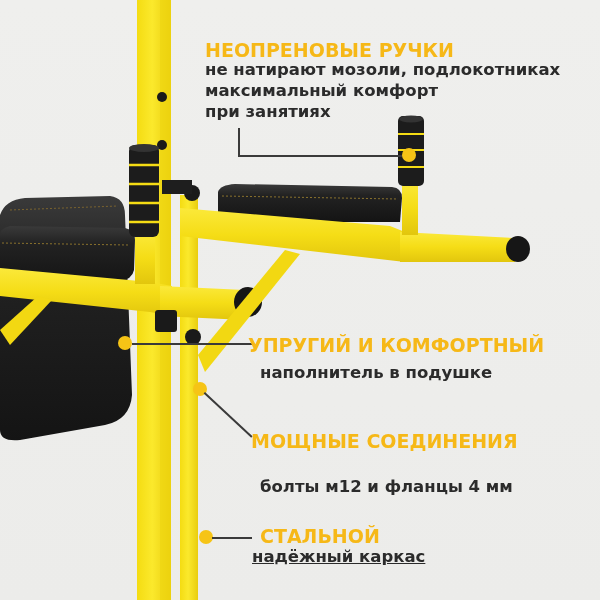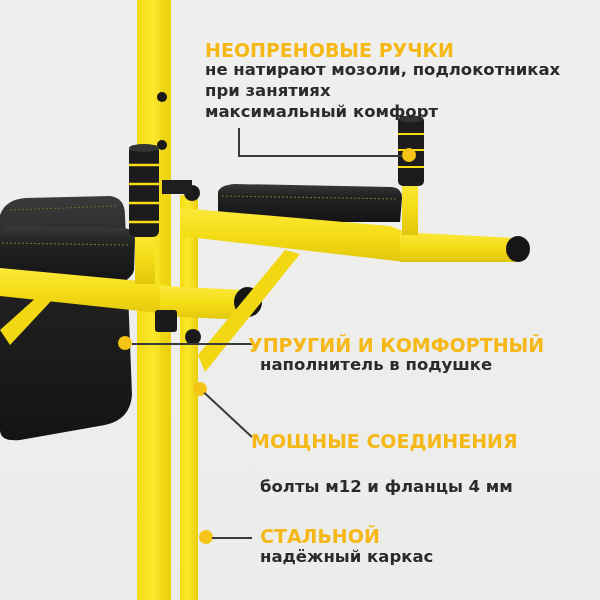--- a/index.html
+++ b/index.html
@@ -102,41 +102,41 @@
   <div class="dot" style="left:193px;top:382px;"></div>
   <div class="leader" style="left:205px;top:392px;width:65px;height:1.5px;transform-origin:0 0;transform:rotate(43deg);"></div>
 
   <div class="dot" style="left:199px;top:530px;"></div>
   <div class="leader" style="left:212px;top:537px;width:40px;height:1.5px;"></div>
 
   <div>
     <div class="title" style="left:205px;top:41px;">НЕОПРЕНОВЫЕ РУЧКИ</div>
     <div class="body" style="left:205px;top:59px;">
       <span>не натирают мозоли, подлокотниках</span>
+      <span>максимальный комфорт</span>
       <span>при занятиях</span>
-      <span>максимальный комфорт</span>
     </div>
   </div>
 
   <div>
     <div class="title" style="left:248px;top:336px;">УПРУГИЙ И КОМФОРТНЫЙ</div>
-    <div class="body" style="left:260px;top:354px;">
+    <div class="body" style="left:260px;top:362px;">
       <span>наполнитель в подушке</span>
     </div>
   </div>
 
   <div>
     <div class="title" style="left:251px;top:432px;line-height:19px;">
       <span style="display:block">МОЩНЫЕ СОЕДИНЕНИЯ</span>
     </div>
     <div class="body" style="left:260px;top:476px;">
       <span>болты м12 и фланцы 4 мм</span>
     </div>
   </div>
 
   <div>
     <div class="title" style="left:260px;top:527px;">СТАЛЬНОЙ</div>
-    <div class="body" style="left:260px;top:546px;">
+    <div class="body" style="left:252px;top:546px;text-decoration:underline;">
       <span>надёжный каркас</span>
     </div>
   </div>
 
 </div>
 
 </body></html>

